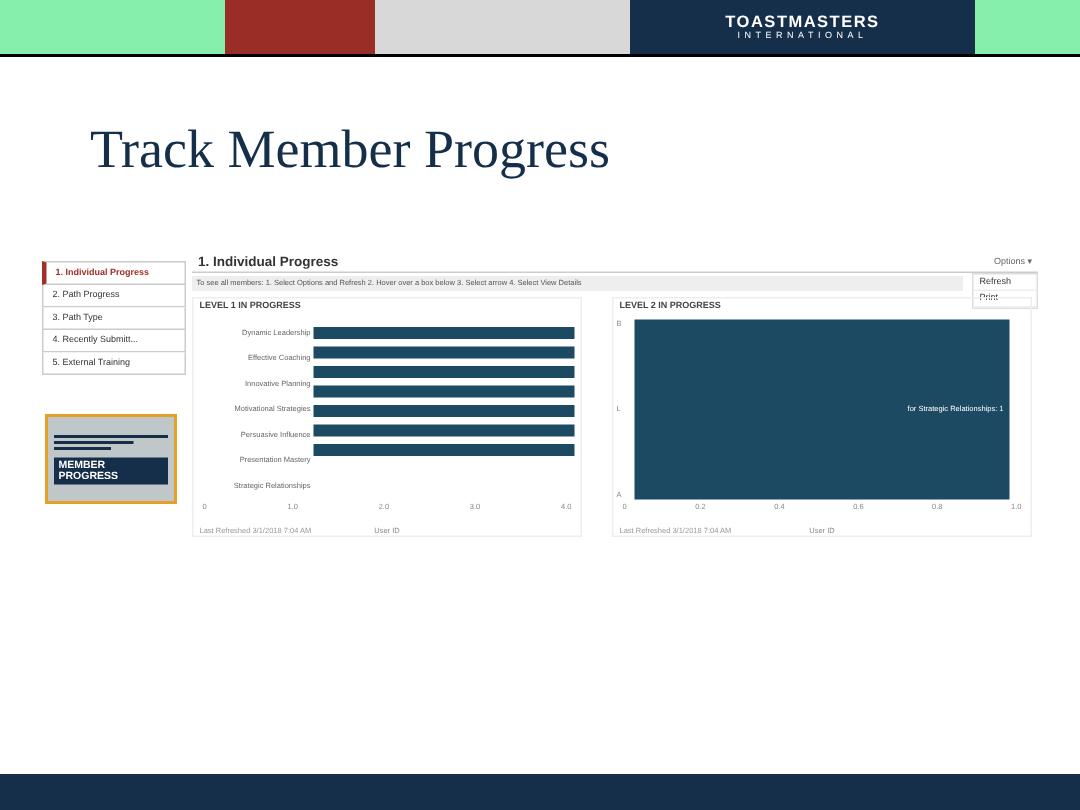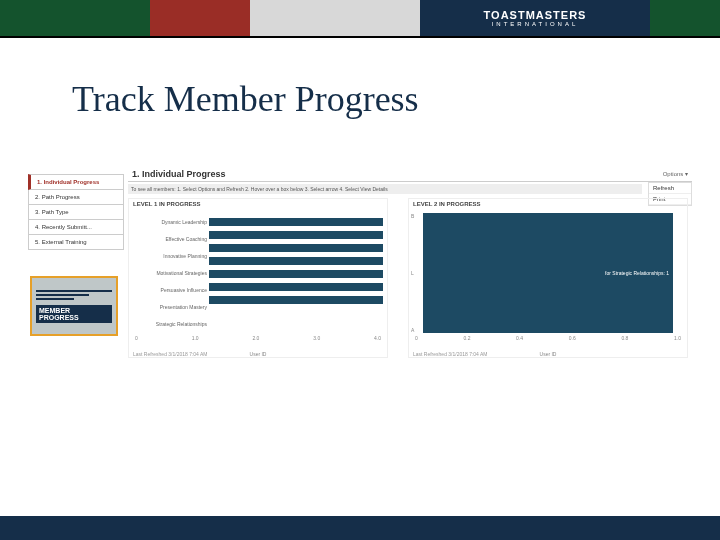--- a/index.html
+++ b/index.html
@@ -8,21 +8,21 @@
     height: 540px;
     background: #fff;
     font-family: Arial, Helvetica, sans-serif;
     overflow: hidden;
     position: relative;
   }
   .topbar {
     position: absolute;
     top: 0; left: 0; right: 0;
     height: 36px;
-    background: #14532d;
+    background: #86efac;
   }
   .topbar-red {
     position: absolute;
     left: 150px; top: 0; width: 100px; height: 36px;
     background: #9a2d26;
   }
   .topbar-gray {
     position: absolute;
     left: 250px; top: 0; width: 170px; height: 36px;
     background: #d8d8d8;
@@ -47,21 +47,21 @@
     letter-spacing: 3px;
     font-weight: normal;
   }
   .under-rule {
     position: absolute;
     top: 36px; left: 0; right: 0;
     height: 2px; background: #000;
   }
   .slide-title {
     position: absolute;
-    top: 78px; left: 72px;
+    top: 78px; left: 60px;
     font-family: Georgia, 'Times New Roman', serif;
     font-size: 36px;
     color: #152e49;
     font-weight: 500;
   }
   
   .dash {
     position: absolute;
     top: 140px; left: 28px; width: 664px; height: 220px;
     background: #fff;

